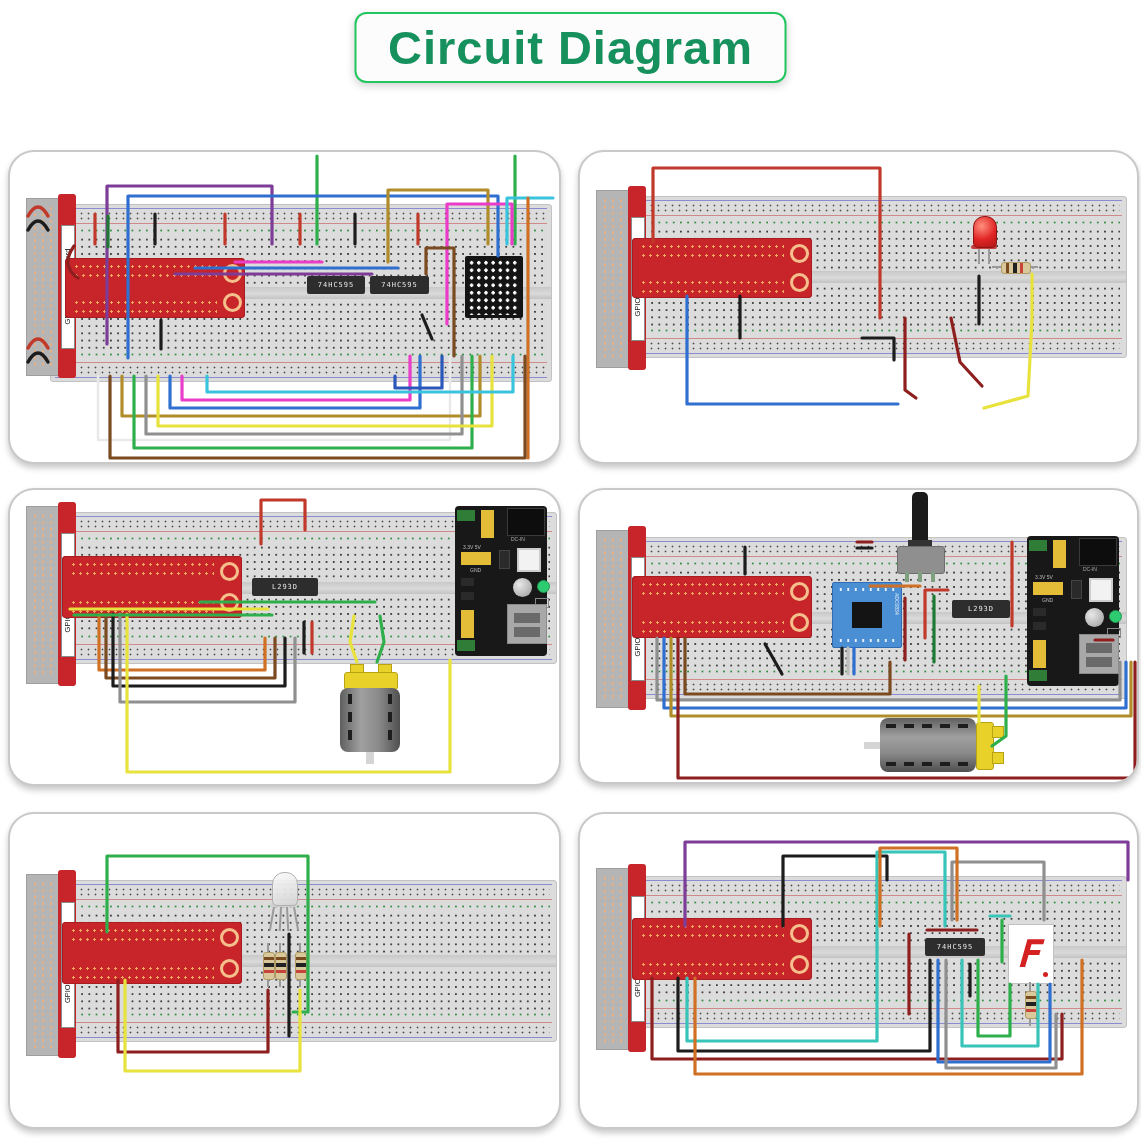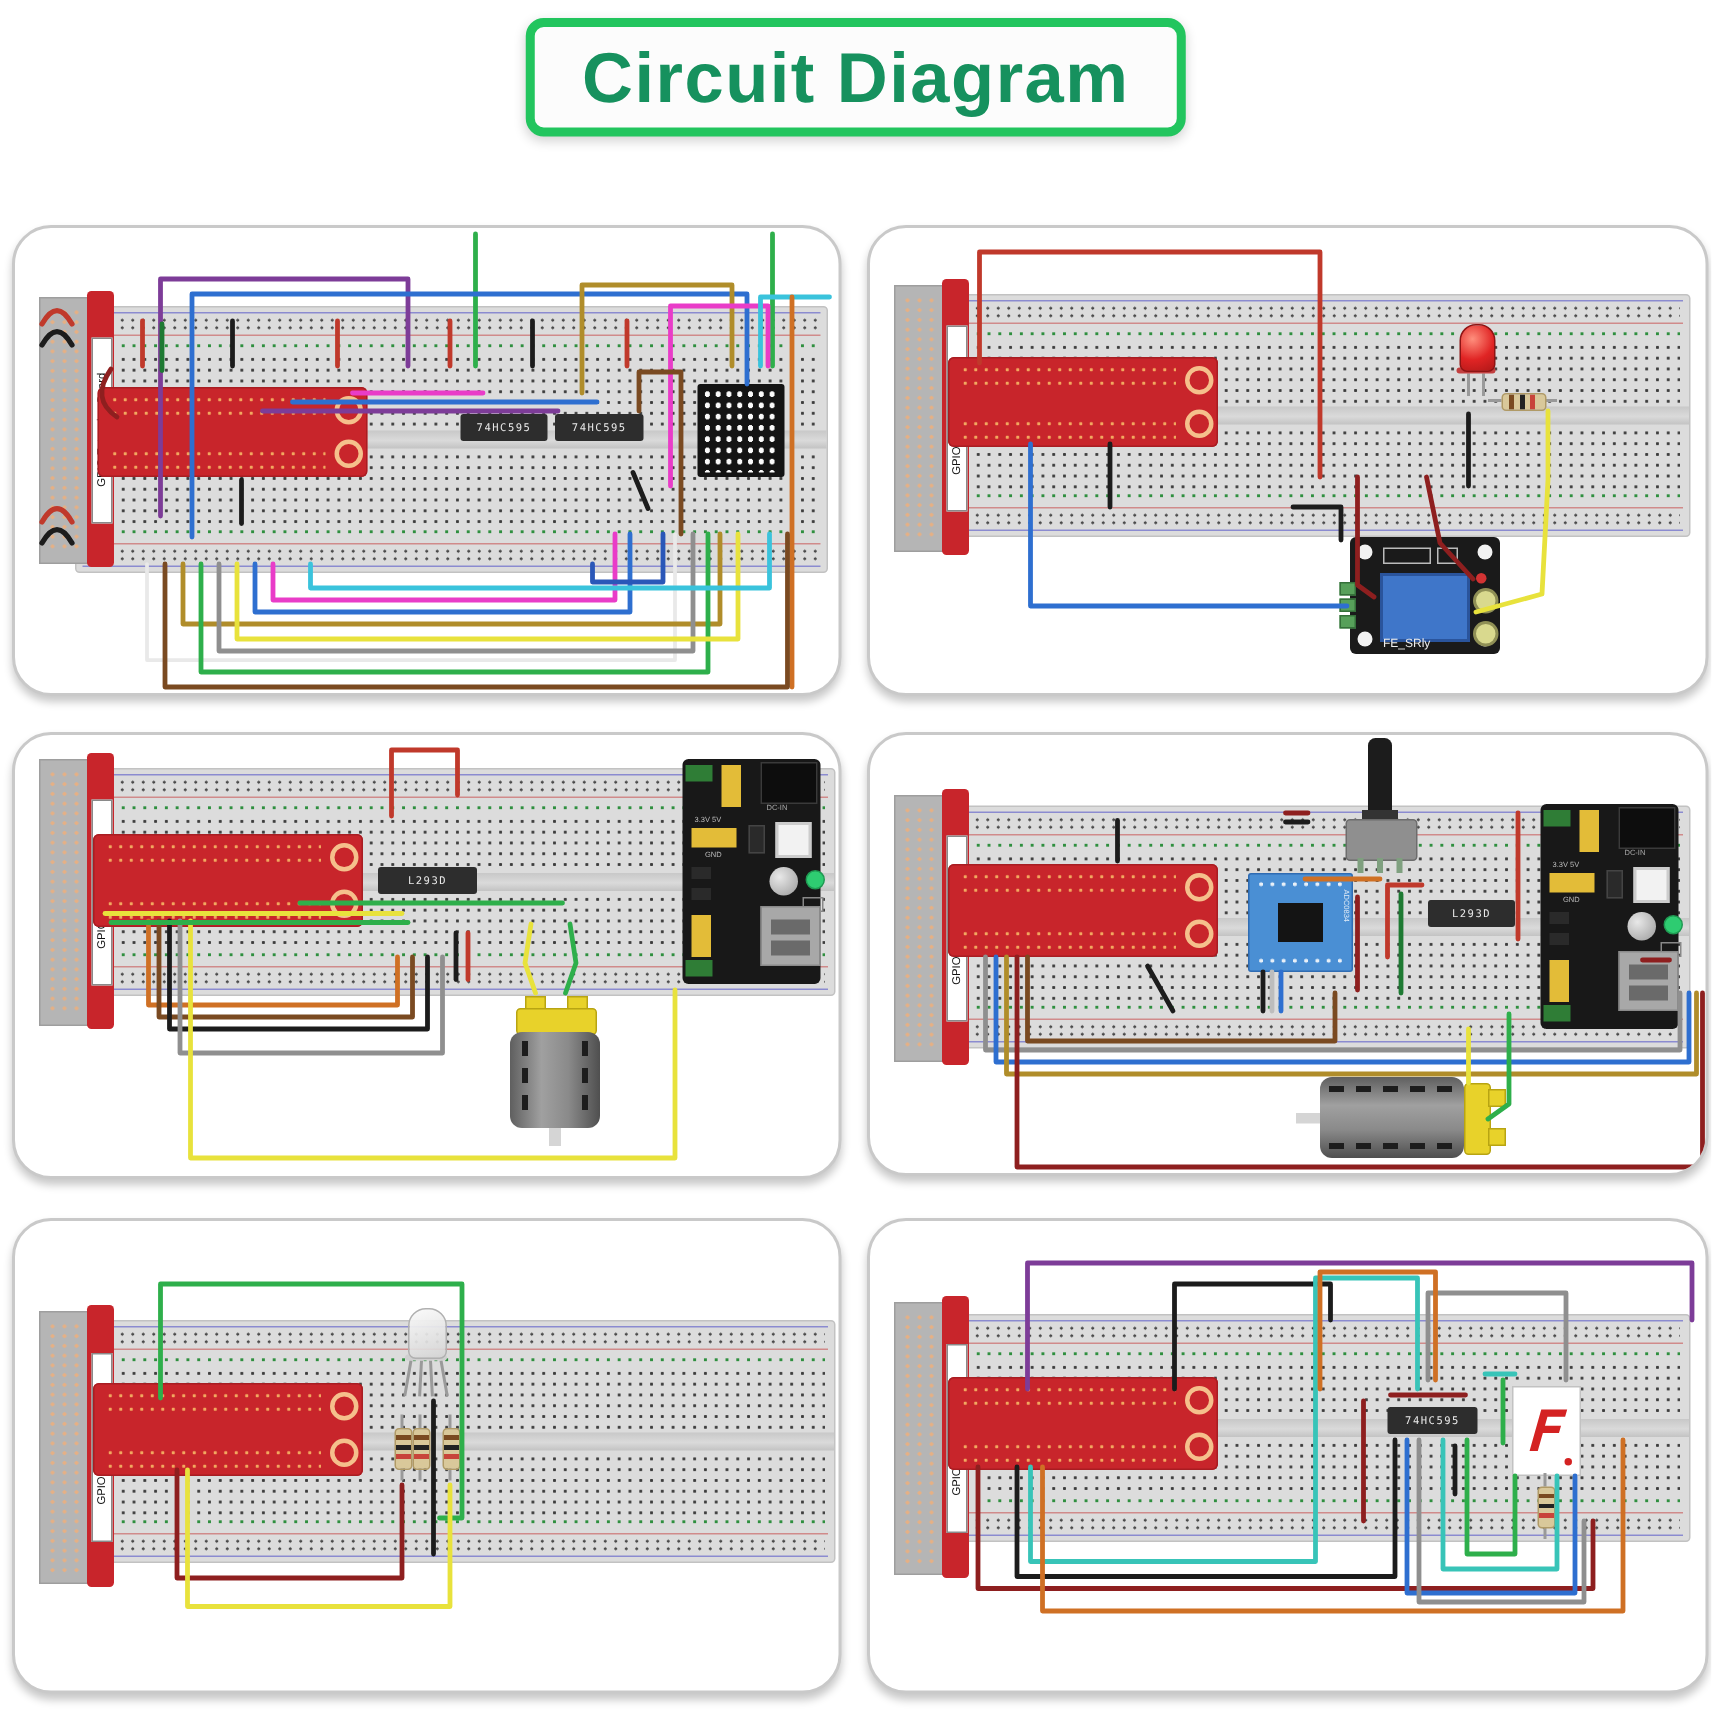--- a/index.html
+++ b/index.html
@@ -1,19 +1,19 @@
 <!DOCTYPE html>
 <html><head>
 <meta charset="utf-8">
 <style>
   html,body{margin:0;padding:0;background:#ffffff;}
   .page{position:relative;width:1141px;height:1141px;background:#fff;overflow:hidden;
         font-family:"Liberation Sans",sans-serif;}
   .title-pill{position:absolute;left:50%;top:12px;transform:translateX(-50%);
-        background:#fcfcfc;border:6px solid #22c55e;border-radius:12px;
+        background:#fcfcfc;border:2px solid #22c55e;border-radius:12px;
         box-shadow:0 3px 8px rgba(0,0,0,.18);padding:6px 32px;}
   .title-pill span{font-size:47px;font-weight:bold;letter-spacing:1px;white-space:nowrap;}
   .panel{position:absolute;background:#fff;border:2px solid #c9c9c9;border-radius:26px;
         box-shadow:0 4px 6px rgba(0,0,0,.22);overflow:hidden;}
 </style>
 </head>
 <body>
 
 <div class="page">
   <div class="title-pill">
@@ -132,36 +132,20 @@
           <div style="position: absolute; left: 5px; top: 33px; width: 2px; height: 15px; background: rgb(154, 154, 154);"></div>
           <div style="position: absolute; left: 15px; top: 33px; width: 2px; height: 15px; background: rgb(154, 154, 154);"></div>
           <div style="position: absolute; left: -2px; top: 29px; width: 26px; height: 4px; background: rgb(194, 64, 64); border-radius: 2px;"></div>
           <div style="position: absolute; left: 0px; top: 0px; width: 22px; height: 30px; border-radius: 11px 11px 5px 5px; border: 1px solid rgb(142, 20, 20); background: radial-gradient(circle at 35% 30%, rgb(255, 143, 125), rgb(224, 36, 36) 55%, rgb(176, 24, 24));"></div>
         </div>
         <div style="position: absolute; left: 412px; top: 110px; width: 46px; height: 10px;">
           <div style="position: absolute; left: 0px; top: 4px; width: 9px; height: 2px; background: rgb(153, 153, 153);"></div>
           <div style="position: absolute; left: 37px; top: 4px; width: 9px; height: 2px; background: rgb(153, 153, 153);"></div>
           <div style="position: absolute; left: 9px; top: 0px; width: 28px; height: 10px; background: linear-gradient(90deg, rgb(217, 200, 154) 0px, rgb(217, 200, 154) 15%, rgb(122, 74, 33) 15%, rgb(122, 74, 33) 26%, rgb(217, 200, 154) 26%, rgb(217, 200, 154) 40%, rgb(34, 34, 34) 40%, rgb(34, 34, 34) 52%, rgb(217, 200, 154) 52%, rgb(217, 200, 154) 64%, rgb(200, 68, 58) 64%, rgb(200, 68, 58) 76%, rgb(217, 200, 154) 76%, rgb(217, 200, 154) 100%); border: 1px solid rgb(176, 154, 102); border-radius: 3px;"></div>
         </div>
-        <div style="position: absolute; left: 320px; top: 206px; width: 100px; height: 78px; background: rgb(26, 26, 26); border-radius: 4px;">
-          <div style="position: absolute; left: 5px; top: 5px; width: 10px; height: 10px; border-radius: 50%; background: rgb(242, 242, 242);"></div>
-          <div style="position: absolute; left: 85px; top: 5px; width: 10px; height: 10px; border-radius: 50%; background: rgb(242, 242, 242);"></div>
-          <div style="position: absolute; left: 5px; top: 63px; width: 10px; height: 10px; border-radius: 50%; background: rgb(242, 242, 242);"></div>
-          <div style="position: absolute; left: 85px; top: 63px; width: 10px; height: 10px; border-radius: 50%; background: rgb(242, 242, 242);"></div>
-          <div style="position: absolute; left: 22px; top: 7px; width: 30px; height: 9px; border: 1px solid rgb(187, 187, 187);"></div>
-          <div style="position: absolute; left: 58px; top: 7px; width: 12px; height: 9px; border: 1px solid rgb(187, 187, 187);"></div>
-          <div style="position: absolute; left: 20px; top: 24px; width: 56px; height: 42px; background: rgb(63, 118, 201); border: 2px solid rgb(42, 84, 156);"></div>
-          <div style="position: absolute; left: 84px; top: 24px; width: 7px; height: 7px; border-radius: 50%; background: rgb(210, 51, 51);"></div>
-          <div style="position: absolute; left: -7px; top: 30px; width: 9px; height: 7px; background: rgb(87, 160, 90); border: 1px solid rgb(53, 112, 58);"></div>
-          <div style="position: absolute; left: -7px; top: 41px; width: 9px; height: 7px; background: rgb(87, 160, 90); border: 1px solid rgb(53, 112, 58);"></div>
-          <div style="position: absolute; left: -7px; top: 52px; width: 9px; height: 7px; background: rgb(87, 160, 90); border: 1px solid rgb(53, 112, 58);"></div>
-          <div style="position: absolute; left: 82px; top: 34px; width: 13px; height: 13px; border-radius: 50%; background: rgb(217, 217, 142); border: 2px solid rgb(143, 143, 85);"></div>
-          <div style="position: absolute; left: 82px; top: 56px; width: 13px; height: 13px; border-radius: 50%; background: rgb(217, 217, 142); border: 2px solid rgb(143, 143, 85);"></div>
-          <div style="position: absolute; left: 22px; bottom: 3px; font-size: 8px; color: rgb(238, 238, 238); font-family: &quot;Liberation Sans&quot;, sans-serif;">FE_SRly</div>
-        </div>
         <svg width="557" height="310" style="position: absolute; left: 0px; top: 0px; pointer-events: none;">
           <path d="M 73 90 L 73 16 L 300 16 L 300 166" stroke="#c0392b" stroke-width="3.2" fill="none" stroke-linecap="round" stroke-linejoin="round"></path>
           <path d="M 160 144 L 160 186" stroke="#1c1c1c" stroke-width="3.2" fill="none" stroke-linecap="round" stroke-linejoin="round"></path>
           <path d="M 282 186 L 314 186 L 314 208" stroke="#1c1c1c" stroke-width="3.2" fill="none" stroke-linecap="round" stroke-linejoin="round"></path>
           <path d="M 107 144 L 107 252 L 318 252" stroke="#2e6fd0" stroke-width="3.2" fill="none" stroke-linecap="round" stroke-linejoin="round"></path>
           <path d="M 325 166 L 325 238 L 336 246" stroke="#8e1f1f" stroke-width="3.2" fill="none" stroke-linecap="round" stroke-linejoin="round"></path>
           <path d="M 402 234 L 380 210 L 371 166" stroke="#8e1f1f" stroke-width="3.2" fill="none" stroke-linecap="round" stroke-linejoin="round"></path>
           <path d="M 404 256 L 448 244 L 452 168 L 452 122" stroke="#e8e23c" stroke-width="3.2" fill="none" stroke-linecap="round" stroke-linejoin="round"></path>
           <path d="M 399 124 L 399 172" stroke="#1c1c1c" stroke-width="3.2" fill="none" stroke-linecap="round" stroke-linejoin="round"></path>
         </svg>

